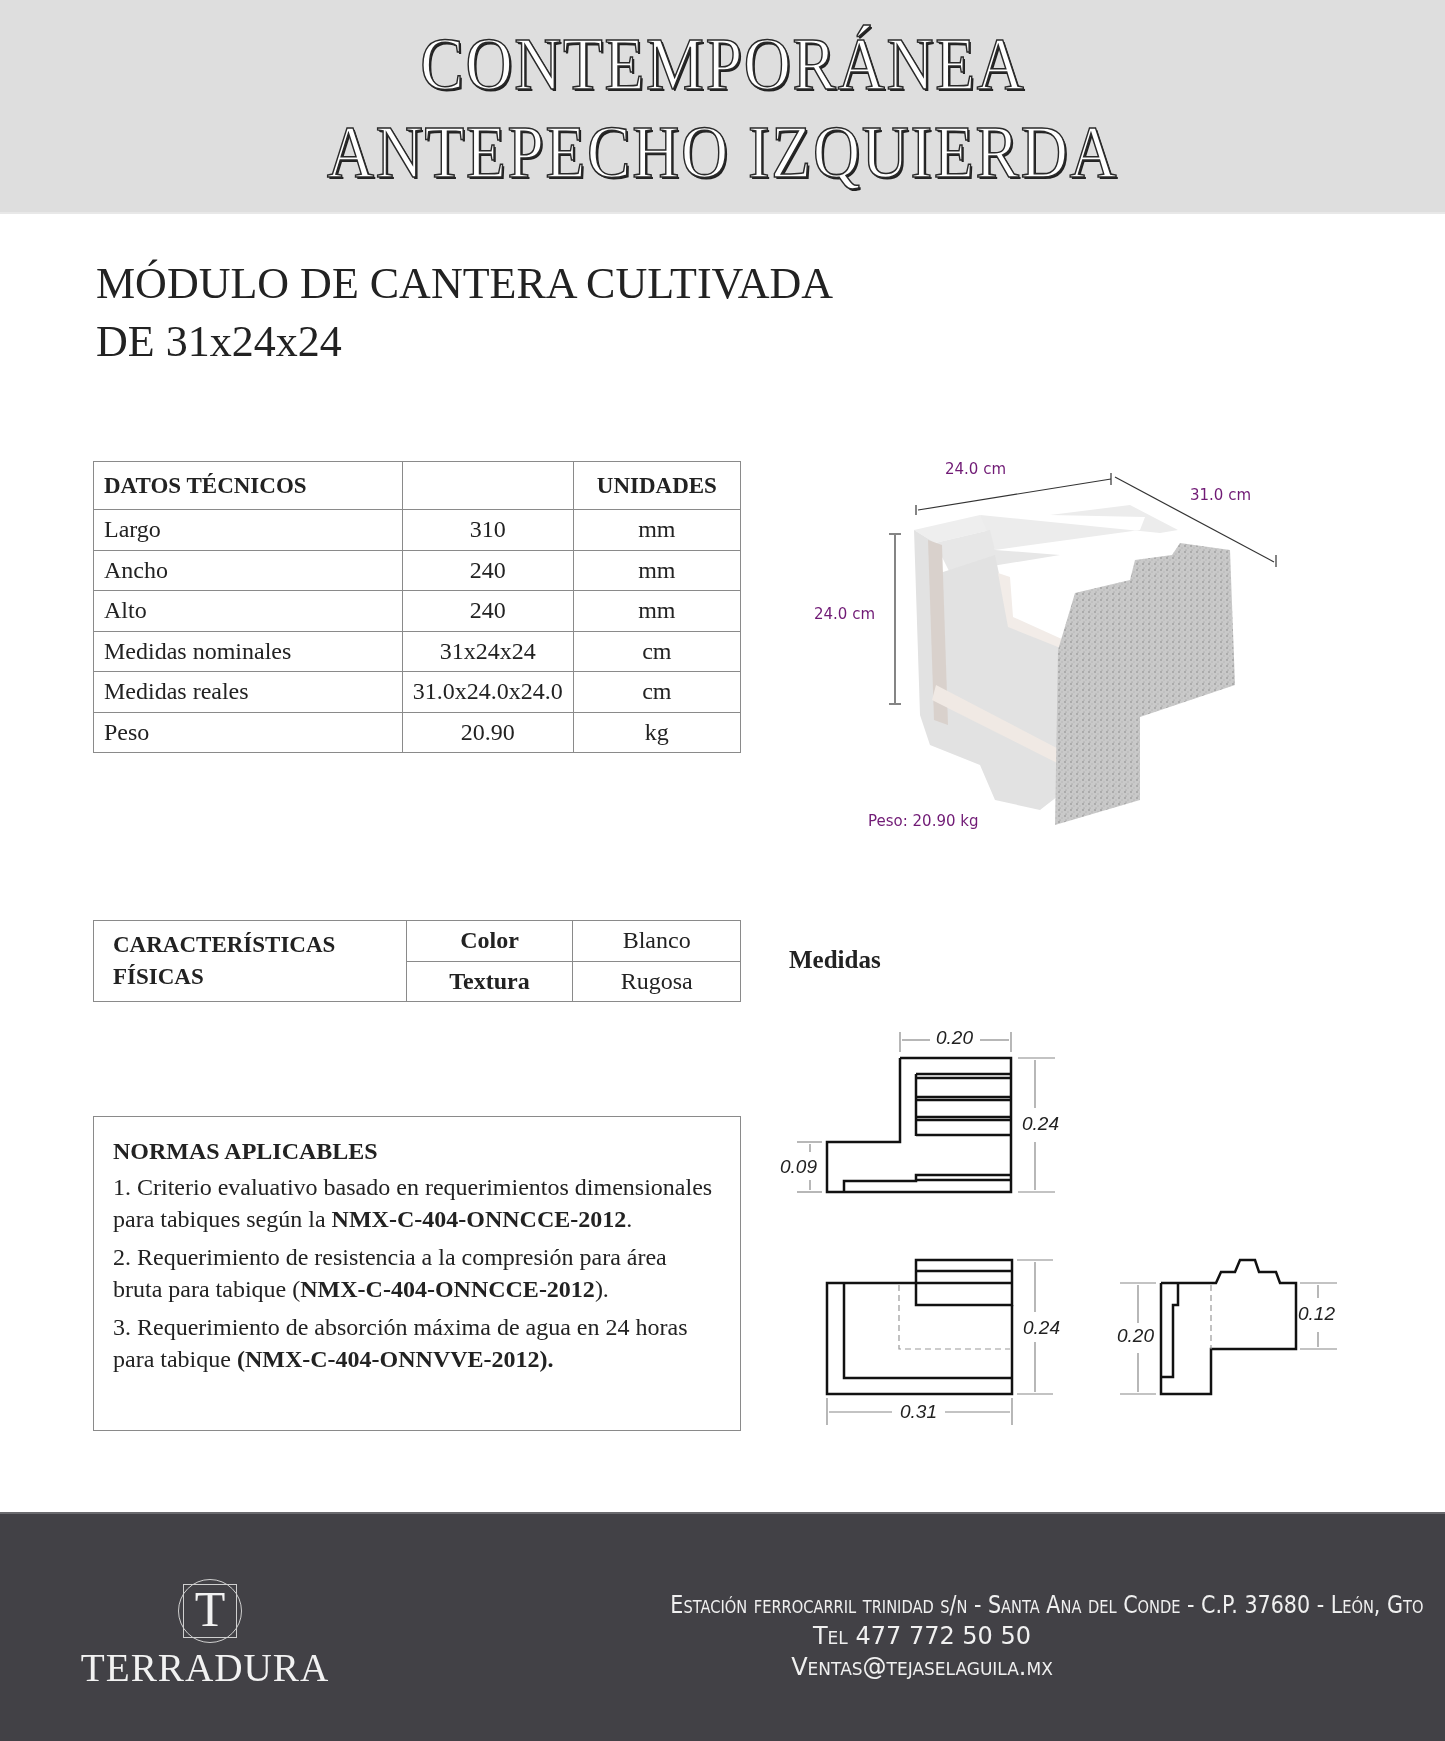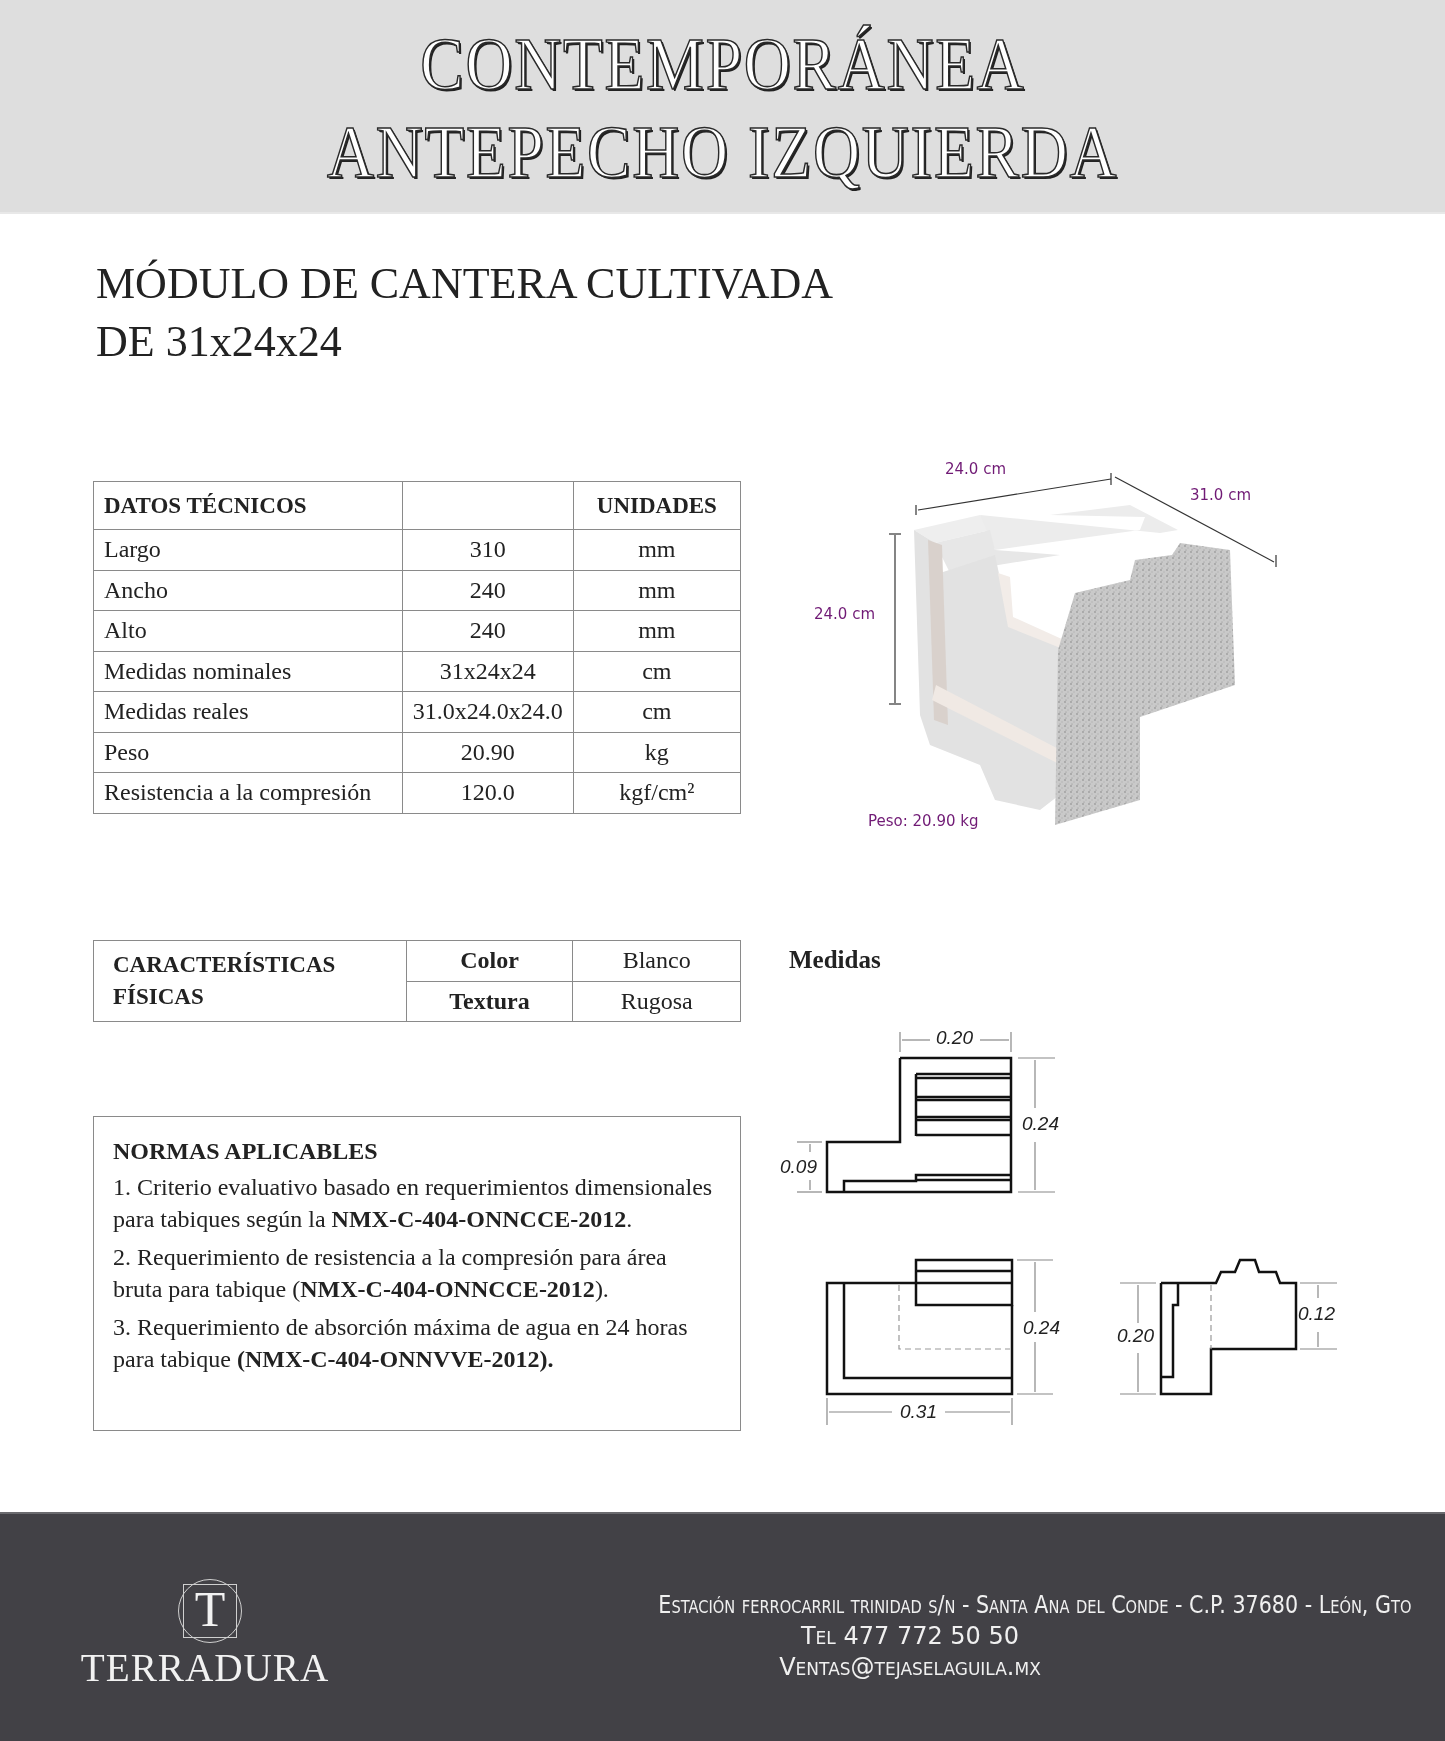--- a/index.html
+++ b/index.html
@@ -18,21 +18,21 @@
     transform: scaleX(0.88); white-space: nowrap;
   }
   .header-line.l1 { margin-top: 4px; }
 
   .product-title {
     position: absolute; left: 96px; top: 255px;
     font-size: 44px; line-height: 58px; color: #222; letter-spacing: 0px;
   }
   .product-title div { white-space: nowrap; }
 
-  table.grid { position: absolute; border-collapse: collapse; font-size: 24px; color: #222; margin-top: 20px; }
+  table.grid { position: absolute; border-collapse: collapse; font-size: 24px; color: #222; }
   table.grid td { border: 1.5px solid #8a8a8a; padding: 0 10px; height: 40.5px; }
 
   .tech-table { left: 93px; top: 461px; width: 648px; }
   .tech-table td.c1 { width: 313px; text-align: left; }
   .tech-table td.c2 { width: 167px; text-align: center; }
   .tech-table td.c3 { width: 168px; text-align: center; }
   .tech-table tr.hdr td { height: 48px; font-weight: bold; font-size: 23px; }
 
   .phys-table { left: 93px; top: 920px; width: 648px; border-radius: 20px; }
   .phys-table td { height: 45px; }
@@ -59,21 +59,21 @@
   .footer {
     position: absolute; left: 0; top: 1512px; width: 1445px; height: 229px;
     background: #424146; border-top: 2px solid #6a6a6e;
   }
   .logo { position: absolute; left: 70px; top: 60px; width: 270px; height: 120px; }
   .logo-mark { position: absolute; left: 113px; top: 10px; width: 54px; height: 54px; border: 1px solid #cfcfcf; }
   .logo-circle { position: absolute; left: 108px; top: 5px; width: 64px; height: 64px; border: 1px solid #cfcfcf; border-radius: 50%; }
   .logo-t { position: absolute; left: 113px; top: 8px; width: 54px; text-align: center; font-family: "Liberation Serif", serif; font-size: 50px; line-height: 54px; color: #f2f2f2; }
   .logo-text { position: absolute; left: 0; top: 70px; width: 270px; text-align: center; font-family: "Liberation Serif", serif; font-size: 40px; letter-spacing: 1px; color: #f2f2f2; transform: scaleX(0.98); }
 
-  .contact { position: absolute; left: 400px; top: 76px; width: 1020px; text-align: center; color: #f0f0f0;
+  .contact { position: absolute; left: 412px; top: 76px; width: 1020px; text-align: center; color: #f0f0f0;
     font-family: "DejaVu Sans", sans-serif; font-variant: small-caps; }
   .contact div { font-size: 24px; line-height: 31px; white-space: nowrap; letter-spacing: 0px; }
   .contact .addr { text-align: right; padding-right: 10px; transform: scaleX(0.86); transform-origin: right center; }
 </style>
 </head>
 <body>
 
 <div class="header-band">
   <div class="header-line l1">CONTEMPORÁNEA</div>
   <div class="header-line">ANTEPECHO IZQUIERDA</div>
@@ -113,25 +113,20 @@
   </tr>
   <tr>
     <td class="c1">Medidas reales</td>
     <td class="c2">31.0x24.0x24.0</td>
     <td class="c3">cm</td>
   </tr>
   <tr>
     <td class="c1">Peso</td>
     <td class="c2">20.90</td>
     <td class="c3">kg</td>
-  </tr>
-  <tr>
-    <td class="c1">Resistencia a la compresión</td>
-    <td class="c2">120.0</td>
-    <td class="c3">kgf/cm²</td>
   </tr>
 </tbody>
   </table>
 
 <div class="photo">
   <svg width="480" height="380" viewBox="0 0 480 380">
     <defs>
       <pattern id="rough" width="6" height="6" patternUnits="userSpaceOnUse">
         <rect width="6" height="6" fill="#c9c9c9"></rect>
         <circle cx="1" cy="1" r="0.9" fill="#9d9d9d"></circle>

